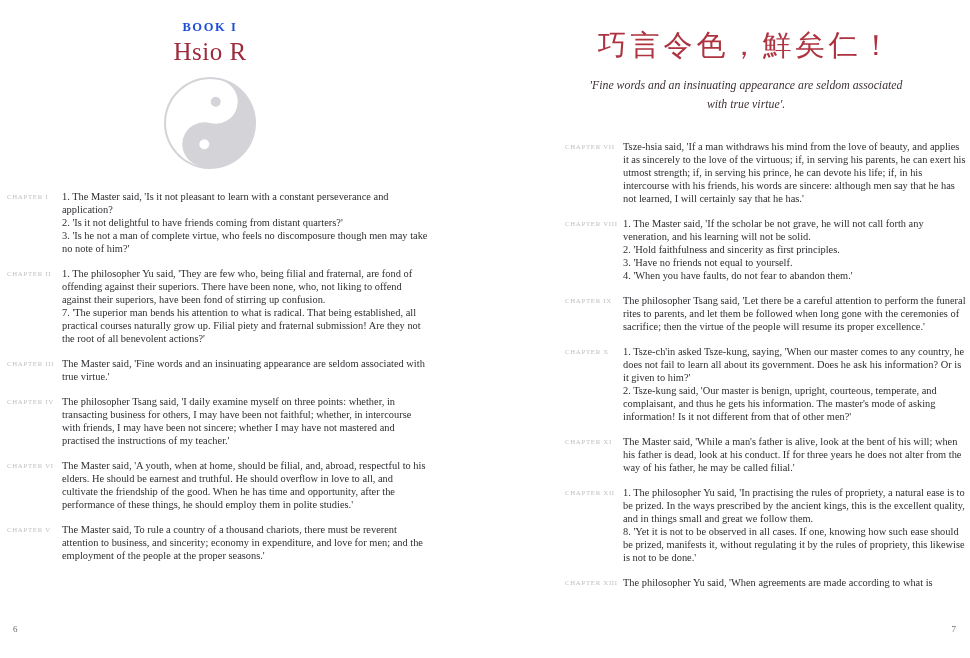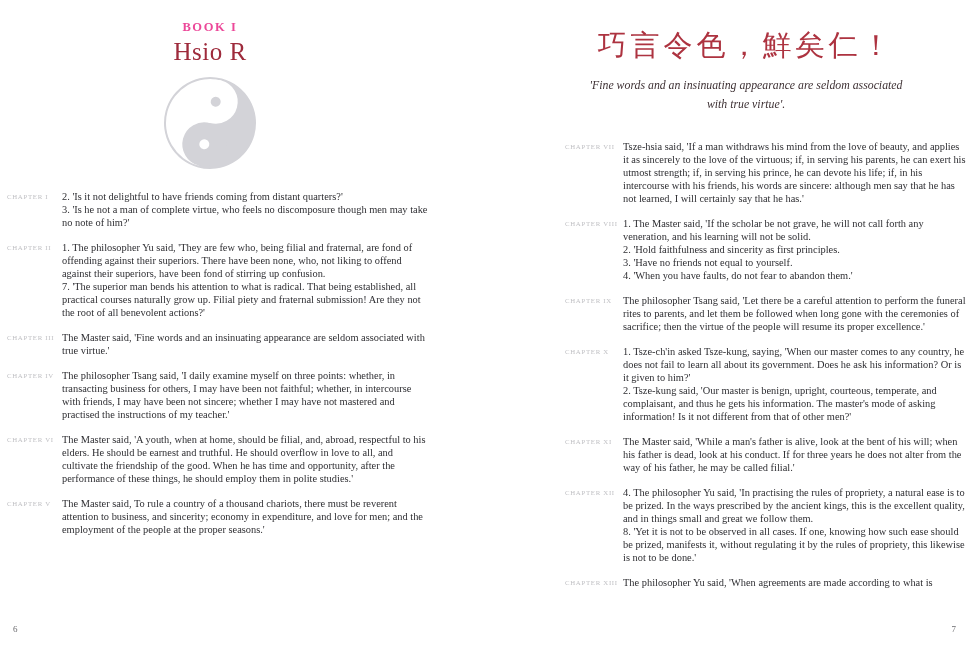--- a/index.html
+++ b/index.html
@@ -13,21 +13,21 @@
   html,body{margin:0;padding:0;}
   body{
     width:970px;height:658px;background:#ffffff;overflow:hidden;
     font-family:"Liberation Serif", serif;
   }
   .spread{display:flex;width:970px;height:658px;position:relative;background:#fff;}
   .page{width:485px;position:relative;box-sizing:border-box;}
 
   
   .lp-header{width:420px;text-align:center;margin-top:20px;}
-  .book-label{font-size:12.5px;font-weight:bold;letter-spacing:1.6px;color:#ec4899;}
+  .book-label{font-size:12.5px;font-weight:bold;letter-spacing:1.6px;color:#1d4ed8;}
   .page-title{font-size:25px;margin:3px 0 0 0;font-weight:normal;color:var(--accent);letter-spacing:0.5px;}
   .yy-wrap{width:92px;height:92px;margin:11px auto 0;}
   .yinyang{
     box-sizing:content-box;width:88px;height:44px;background:#fff;
     border-style:solid;border-color:var(--yy);border-width:2px 2px 46px 2px;
     border-radius:100%;position:relative;transform:rotate(-75deg);
   }
   .yinyang::before{
     content:"";position:absolute;top:50%;left:0;width:10px;height:10px;
     background:#fff;border:17px solid var(--yy);border-radius:100%;box-sizing:content-box;
@@ -72,20 +72,21 @@
       <div class="book-label">BOOK I</div>
       <h1 class="page-title">Hsio R</h1>
       <div class="yy-wrap">
         <div class="yinyang"></div>
       </div>
     </div>
     <div class="chapters" id="left-chapters">
         <div class="chapter">
           <div class="ch-label">CHAPTER I</div>
           <div class="ch-text">
+            <div class="para">1. The Master said, 'Is it not pleasant to learn with a constant perseverance and application?</div>
             <div class="para">2. 'Is it not delightful to have friends coming from distant quarters?'</div>
             <div class="para">3. 'Is he not a man of complete virtue, who feels no discomposure though men may take no note of him?'</div>
           </div>
         </div>
         <div class="chapter">
           <div class="ch-label">CHAPTER II</div>
           <div class="ch-text">
             <div class="para">1. The philosopher Yu said, 'They are few who, being filial and fraternal, are fond of offending against their superiors. There have been none, who, not liking to offend against their superiors, have been fond of stirring up confusion.</div>
             <div class="para">7. 'The superior man bends his attention to what is radical. That being established, all practical courses naturally grow up. Filial piety and fraternal submission! Are they not the root of all benevolent actions?'</div>
           </div>
@@ -154,21 +155,21 @@
         </div>
         <div class="chapter">
           <div class="ch-label">CHAPTER XI</div>
           <div class="ch-text">
             <div class="para">The Master said, 'While a man's father is alive, look at the bent of his will; when his father is dead, look at his conduct. If for three years he does not alter from the way of his father, he may be called filial.'</div>
           </div>
         </div>
         <div class="chapter">
           <div class="ch-label">CHAPTER XII</div>
           <div class="ch-text">
-            <div class="para">4. The philosopher Yu said, 'In practising the rules of propriety, a natural ease is to be prized. In the ways prescribed by the ancient kings, this is the excellent quality, and in things small and great we follow them.</div>
+            <div class="para">1. The philosopher Yu said, 'In practising the rules of propriety, a natural ease is to be prized. In the ways prescribed by the ancient kings, this is the excellent quality, and in things small and great we follow them.</div>
             <div class="para">8. 'Yet it is not to be observed in all cases. If one, knowing how such ease should be prized, manifests it, without regulating it by the rules of propriety, this likewise is not to be done.'</div>
           </div>
         </div>
         <div class="chapter">
           <div class="ch-label">CHAPTER XIII</div>
           <div class="ch-text">
             <div class="para">The philosopher Yu said, 'When agreements are made according to what is</div>
           </div>
         </div>
       </div>

